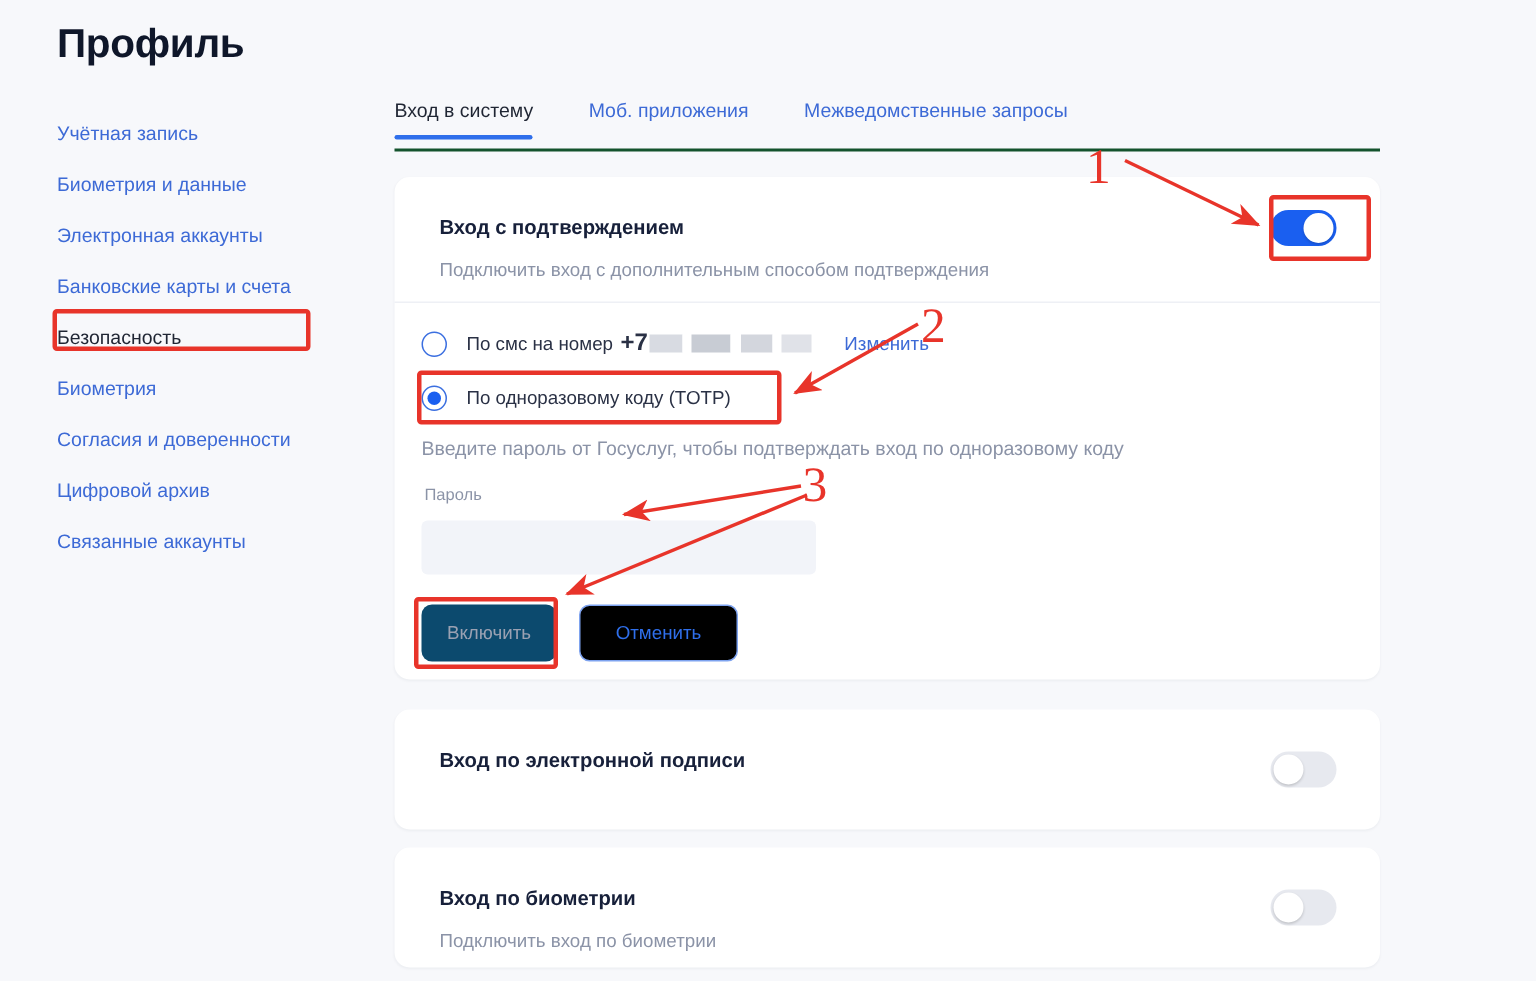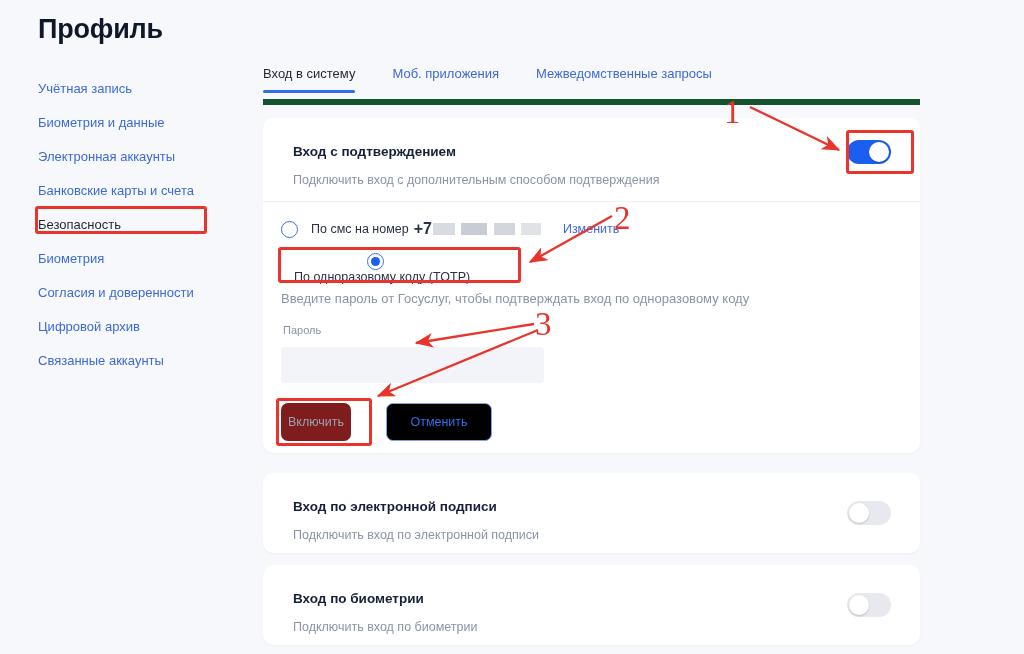--- a/index.html
+++ b/index.html
@@ -50,21 +50,21 @@
     color: #1f2533;
   }
 
   
   .tabs {
     position: absolute;
     left: 263px;
     top: 66px;
     width: 657px;
     height: 33px;
-    border-bottom: 6px solid #14532d;
+    border-bottom: 2px solid #14532d;
     display: flex;
     align-items: flex-start;
   }
   .tab {
     font-size: 13px;
     color: #3d6ad6;
     padding: 0 0 11px 0;
     margin-right: 37px;
     white-space: nowrap;
     cursor: pointer;
@@ -148,21 +148,21 @@
 
   
   .radio-row {
     position: absolute;
     display: flex;
     align-items: center;
     height: 24px;
     cursor: pointer;
   }
   #radio-sms  { left: 281px; top: 217px; }
-  #radio-totp { left: 281px; top: 253px; flex-direction: column; }
+  #radio-totp { left: 281px; top: 253px; }
 
   .radio {
     width: 17px;
     height: 17px;
     border-radius: 50%;
     border: 1.6px solid #3b6fe0;
     box-sizing: border-box;
     flex: none;
     position: relative;
     background: #fff;
@@ -238,22 +238,22 @@
     font-size: 12.5px;
     display: flex;
     align-items: center;
     justify-content: center;
     box-sizing: border-box;
     cursor: pointer;
   }
   #btn-enable {
     left: 281px;
     top: 403px;
-    width: 70px;
-    background: #7f1d1d;
+    width: 90px;
+    background: #0c4a6e;
     color: #9aa1b2;
   }
   #btn-cancel {
     left: 386px;
     top: 403px;
     width: 106px;
     background: #000000;
     color: #2f6feb;
     border: 1px solid #7ea3ef;
   }
@@ -346,21 +346,20 @@
 
   <div class="field-label">Пароль</div>
   <input class="password-field" type="password" id="password-input" placeholder="" style="">
 
   <div class="btn" id="btn-enable">Включить</div>
   <div class="btn" id="btn-cancel">Отменить</div>
 
   <div class="card" id="card-esign">
     <div class="card-head">
       <div class="card-title">Вход по электронной подписи</div>
-      <div class="card-sub">Подключить вход по электронной подписи</div>
     </div>
     <div class="toggle off" id="toggle-esign">
       <div class="knob"></div>
     </div>
   </div>
 
   <div class="card" id="card-bio">
     <div class="card-head">
       <div class="card-title">Вход по биометрии</div>
       <div class="card-sub">Подключить вход по биометрии</div>

